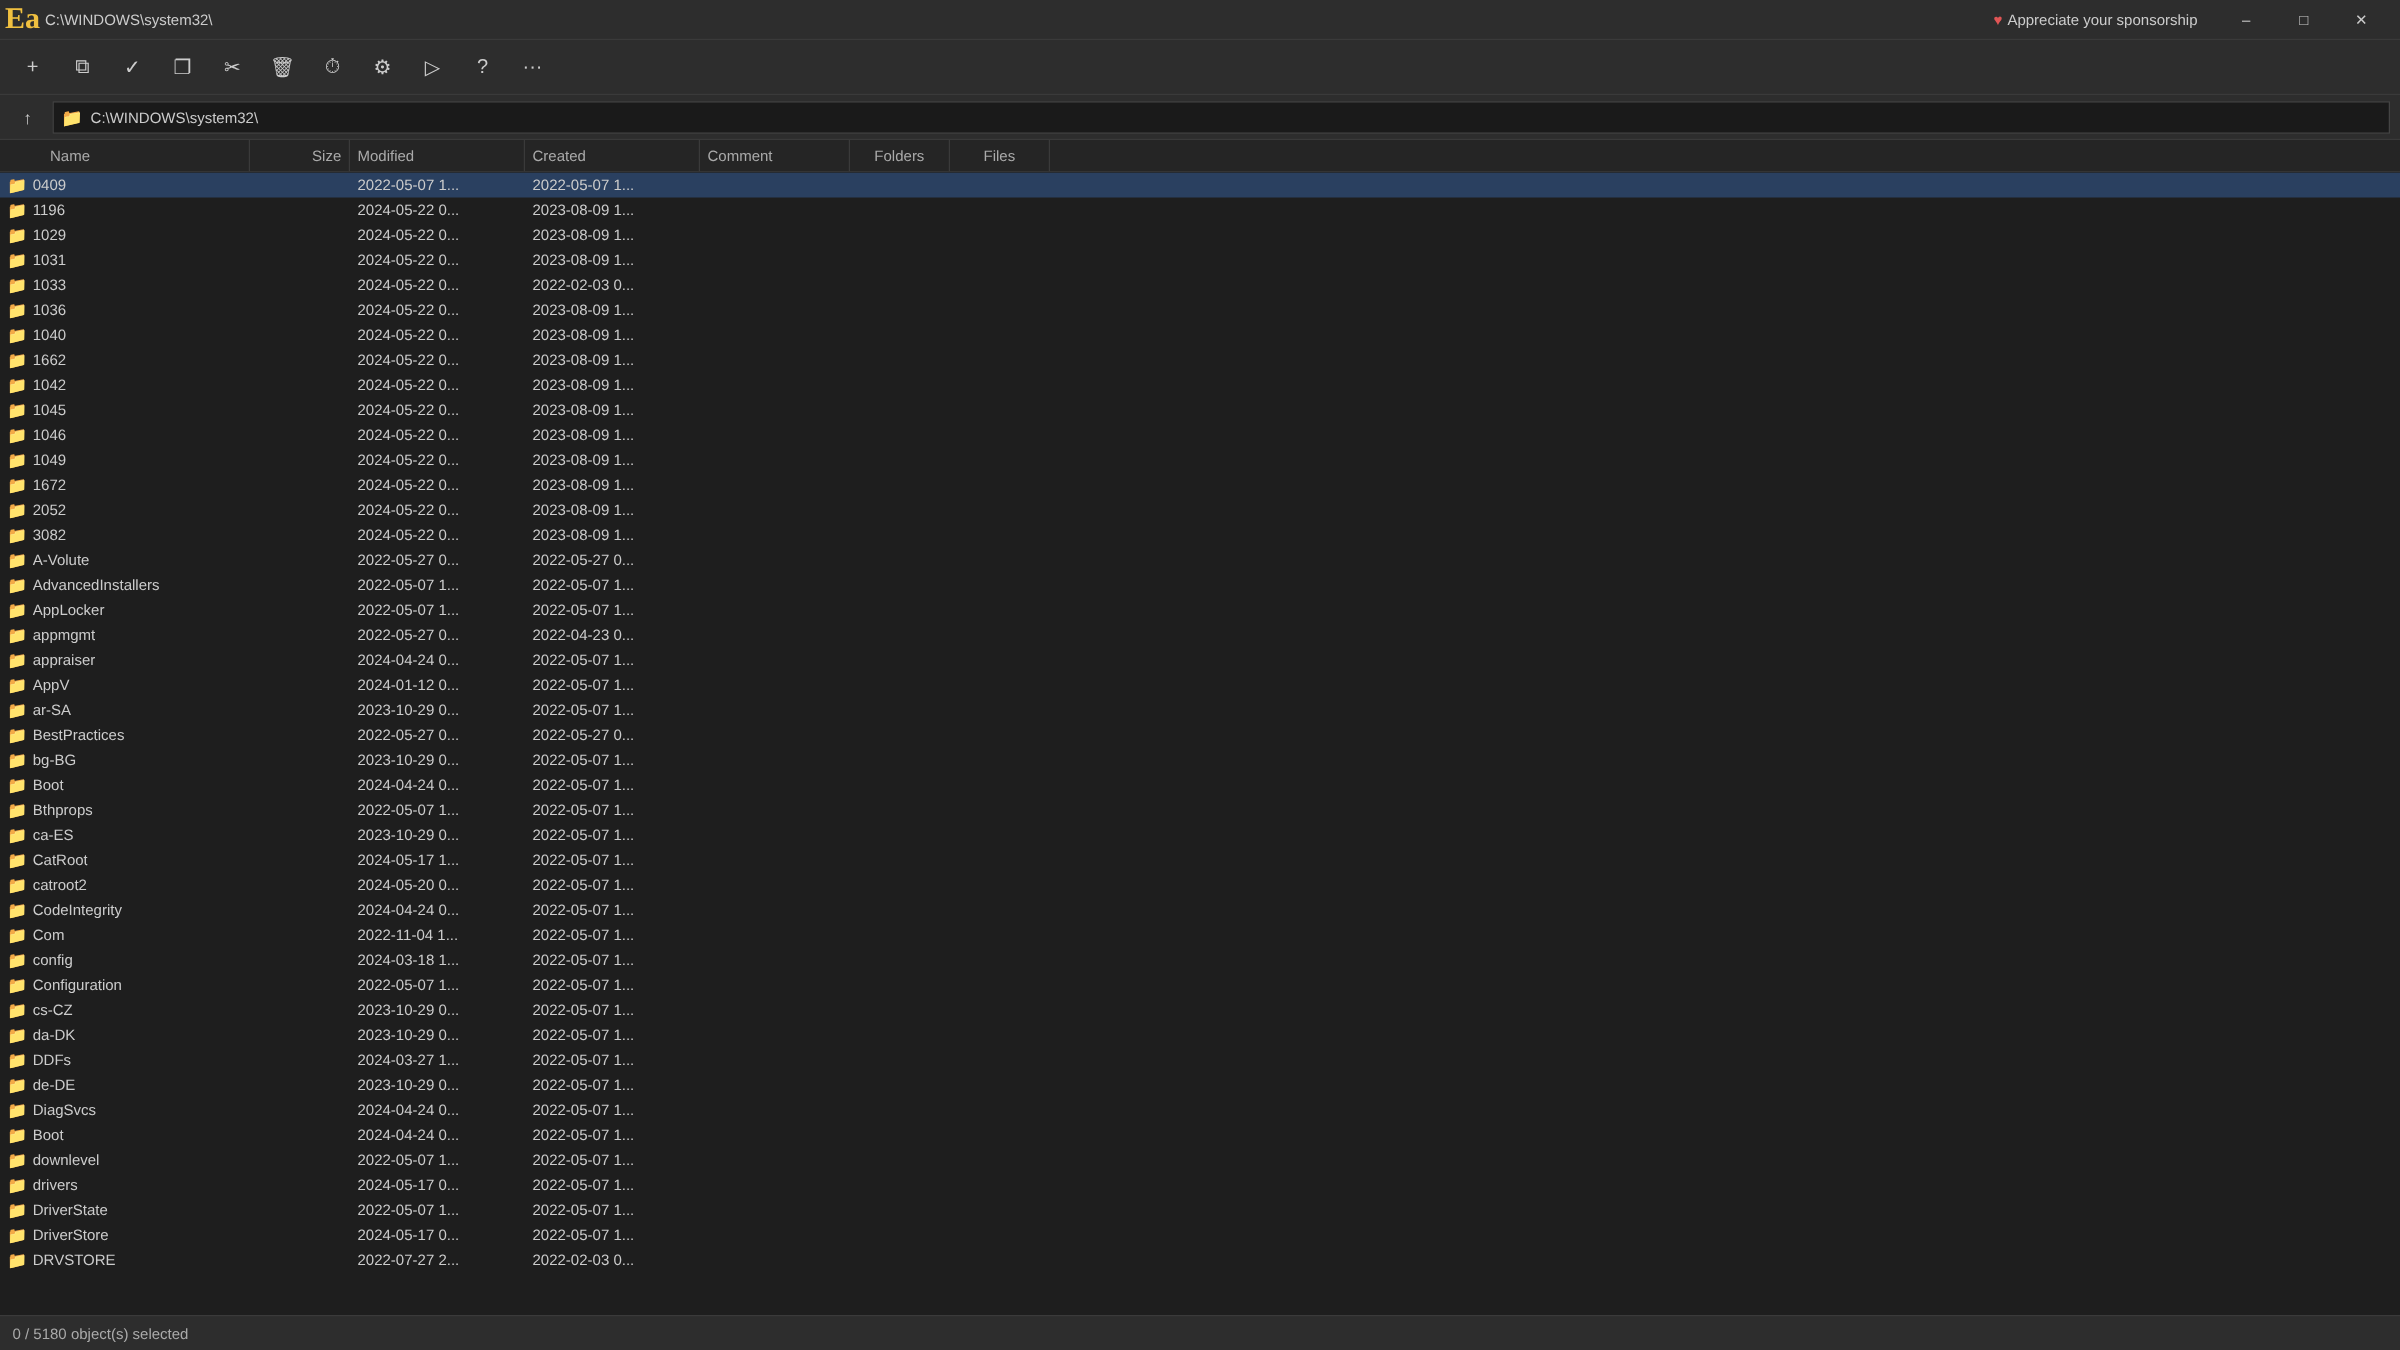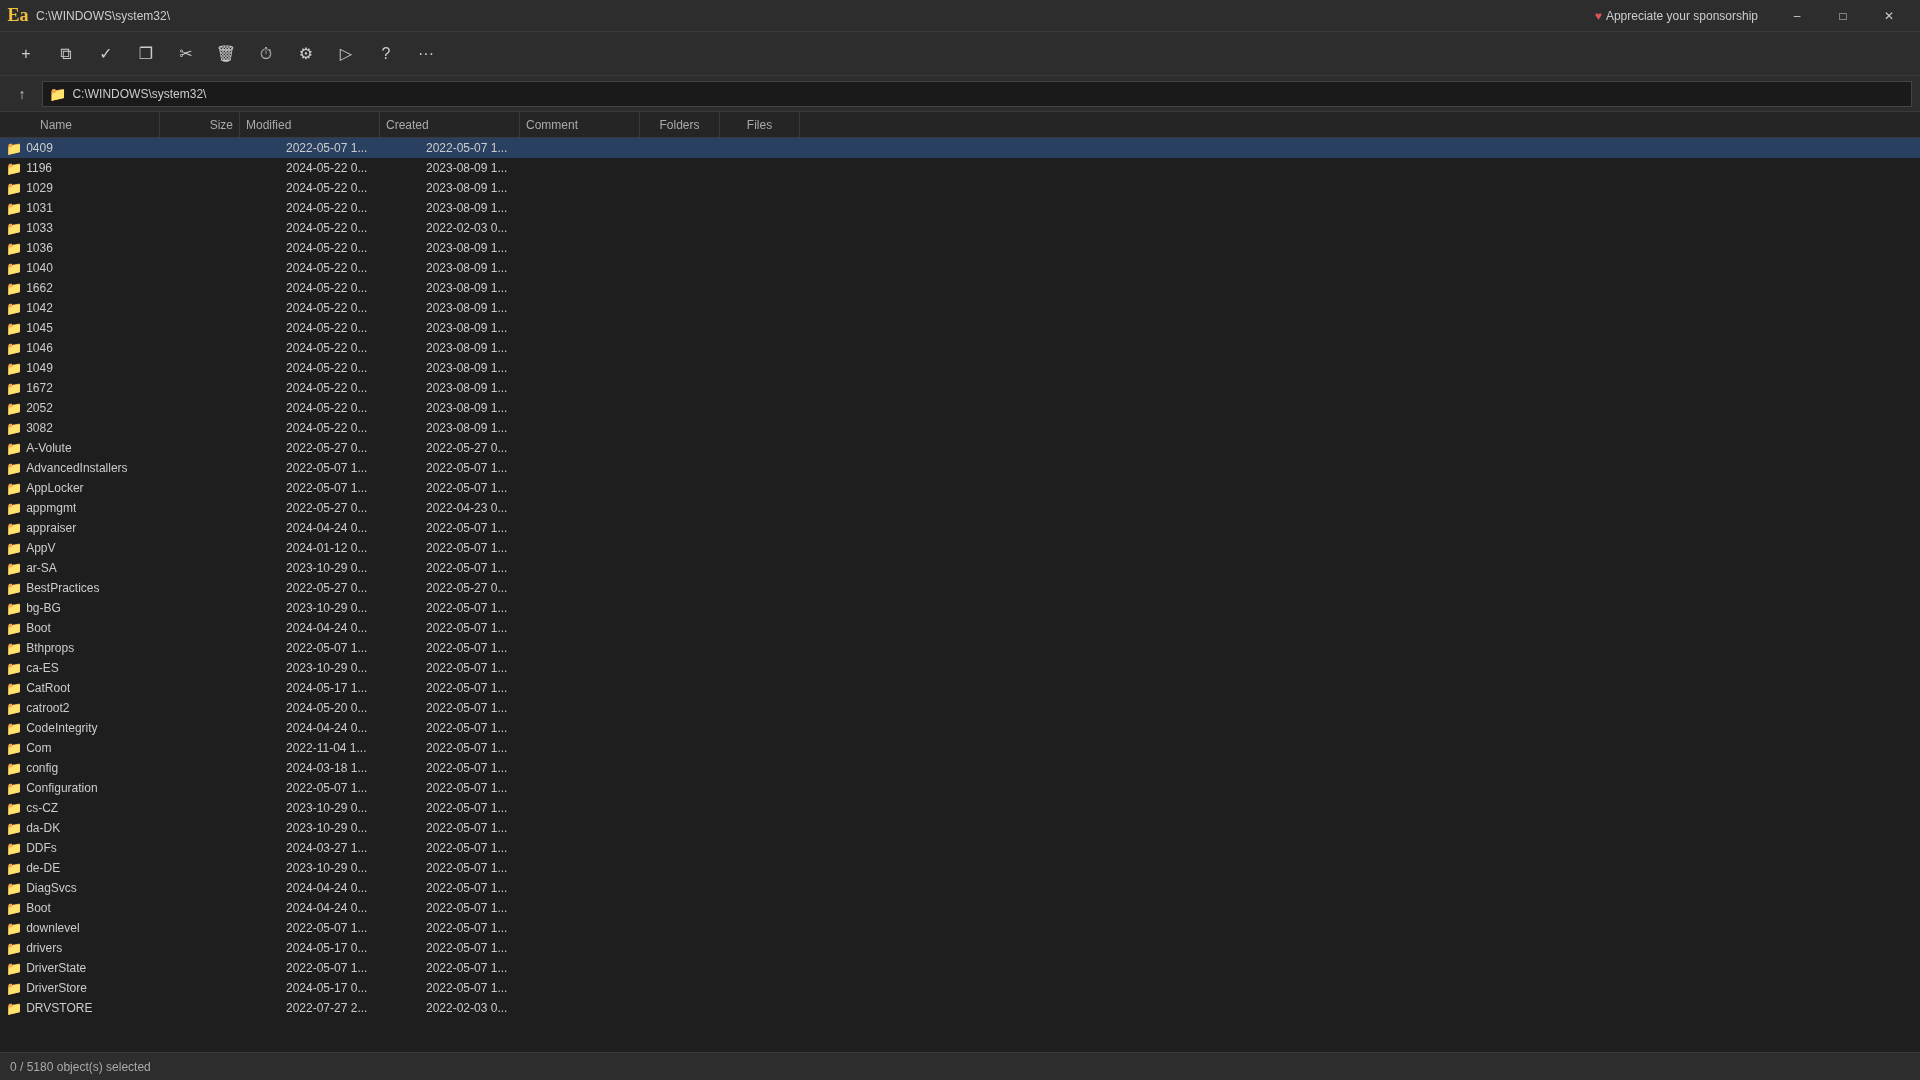--- a/index.html
+++ b/index.html
@@ -31,21 +31,21 @@
       display: flex;
       align-items: center;
       gap: 8px;
     }
     #app-icon {
       width: 20px;
       height: 20px;
       display: flex;
       align-items: center;
       justify-content: center;
-      font-size: 18px;
+      font-size: 24px;
       font-weight: bold;
       color: #f0c040;
       font-family: serif;
     }
     #title-text {
       color: #cccccc;
       font-size: 12px;
     }
     #title-bar-right {
       display: flex;
@@ -155,21 +155,21 @@
       height: 100%;
       display: flex;
       align-items: center;
       padding: 0 6px;
       font-size: 12px;
       color: #aaaaaa;
       border-right: 1px solid #3a3a3a;
       cursor: pointer;
       user-select: none;
     }
-    .col-name { width: 160px; padding-left: 40px; }
+    .col-name { width: 200px; padding-left: 40px; }
     .col-size { width: 80px; justify-content: flex-end; }
     .col-modified { width: 140px; }
     .col-created { width: 140px; }
     .col-comment { width: 120px; }
     .col-folders { width: 80px; justify-content: center; }
     .col-files { width: 80px; justify-content: center; }
 
     
     #file-list {
       height: calc(1080px - 32px - 44px - 36px - 26px - 28px);

